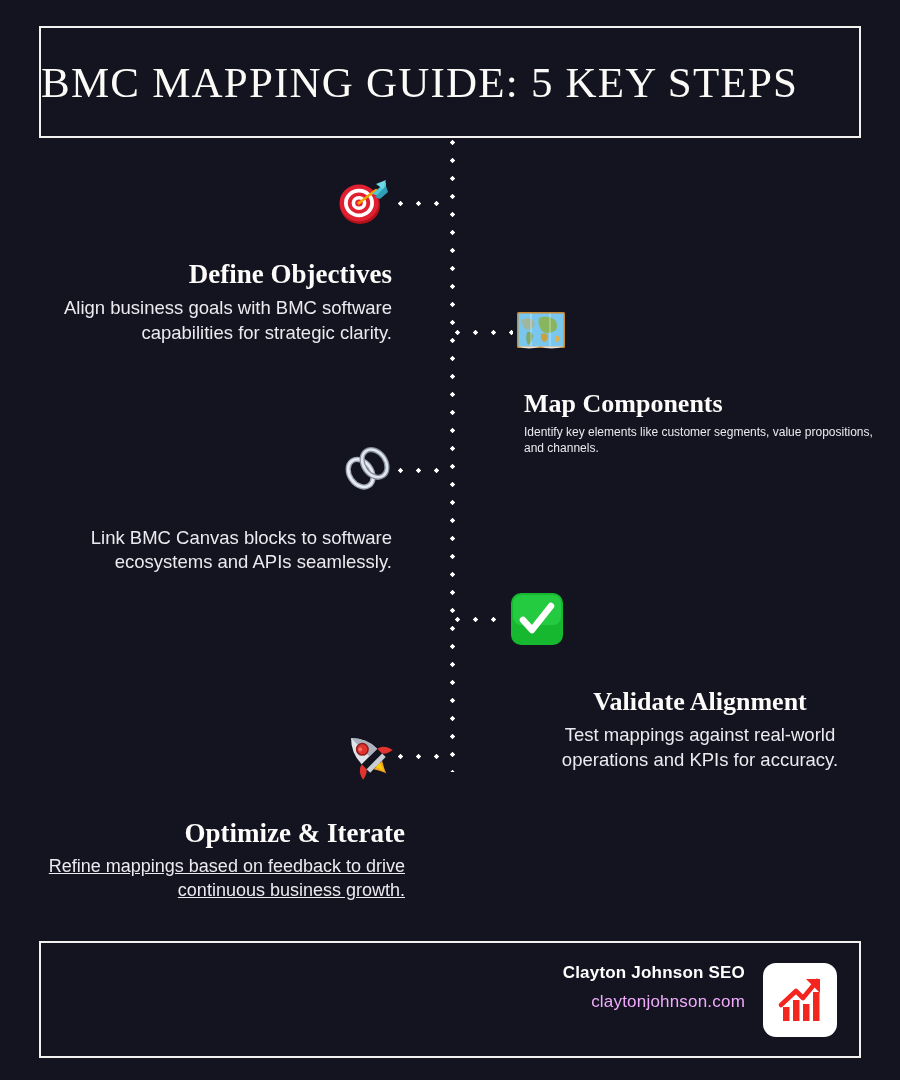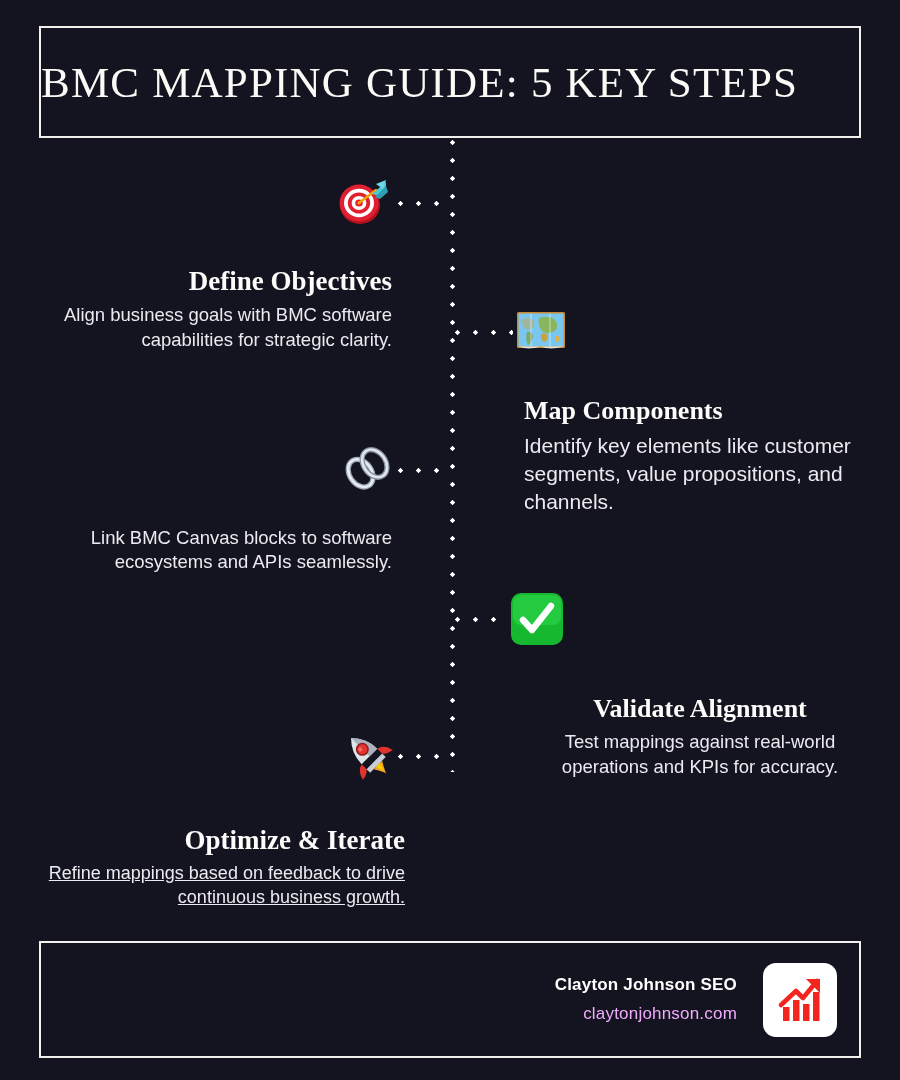--- a/index.html
+++ b/index.html
@@ -77,38 +77,38 @@
 
   
   .step {
     position: absolute;
   }
   .step .head {
     font-family: "Liberation Serif", "DejaVu Serif", serif;
     font-weight: bold;
     color: #fdfcfa;
     line-height: 1.12;
-    margin: 8px 0 7px 0;
+    margin: 1px 0 7px 0;
   }
   .step .desc {
     color: #eceaf0;
     line-height: 1.32;
     margin: 0;
   }
   .step.align-right { text-align: right; }
   .step.align-left  { text-align: left; }
 
   
   #step-1 { left: 30px;  top: 258px; width: 362px; }
   #step-1 .head { font-size: 27px; }
   #step-1 .desc { font-size: 18.5px; }
 
   #step-2 { left: 524px; top: 388px; width: 360px; }
   #step-2 .head { font-size: 26px; }
-  #step-2 .desc { font-size: 21px; }
+  #step-2 .desc { font-size: 12px; }
 
   #step-3 { left: 30px;  top: 526px; width: 362px; }
   #step-3 .head { font-size: 27px; }
   #step-3 .desc { font-size: 18.5px; }
 
   #step-4 { left: 520px; top: 686px; width: 360px; text-align: center; }
   #step-4 .head { font-size: 26px; }
   #step-4 .desc { font-size: 18.5px; }
 
   #step-5 { left: 30px;  top: 817px; width: 375px; }
@@ -124,22 +124,21 @@
     height: 117px;
     border: 2px solid #f2f1ee;
     box-sizing: border-box;
   }
   .footer-inner {
     position: absolute;
     right: 22px;
     top: 50%;
     transform: translateY(-50%);
     display: flex;
-    align-items: center;
-    gap: 26px;
+    gap: 18px;
   }
   .footer-text {
     text-align: right;
     display: flex;
     flex-direction: column;
     gap: 9px;
   }
   .brand-name {
     font-size: 17px;
     font-weight: bold;

